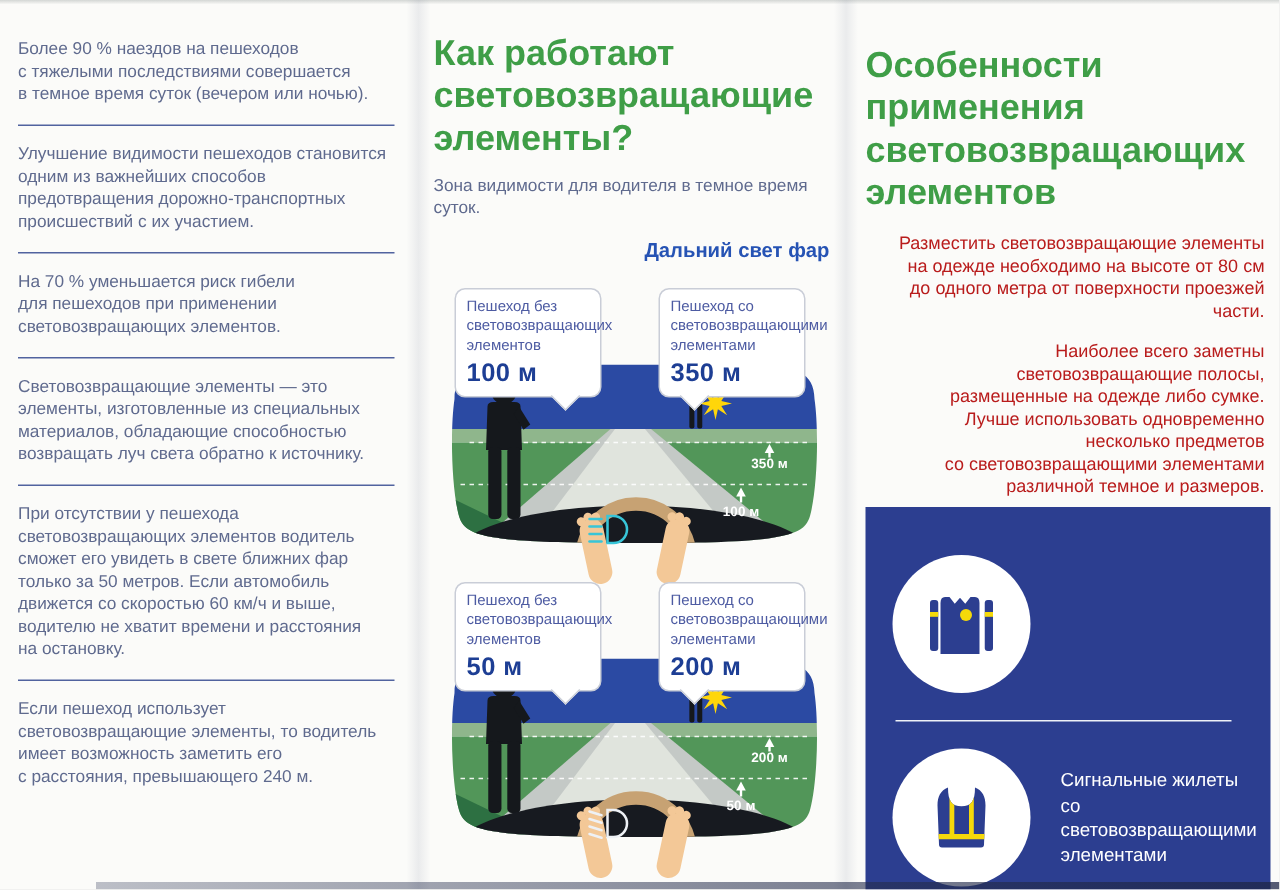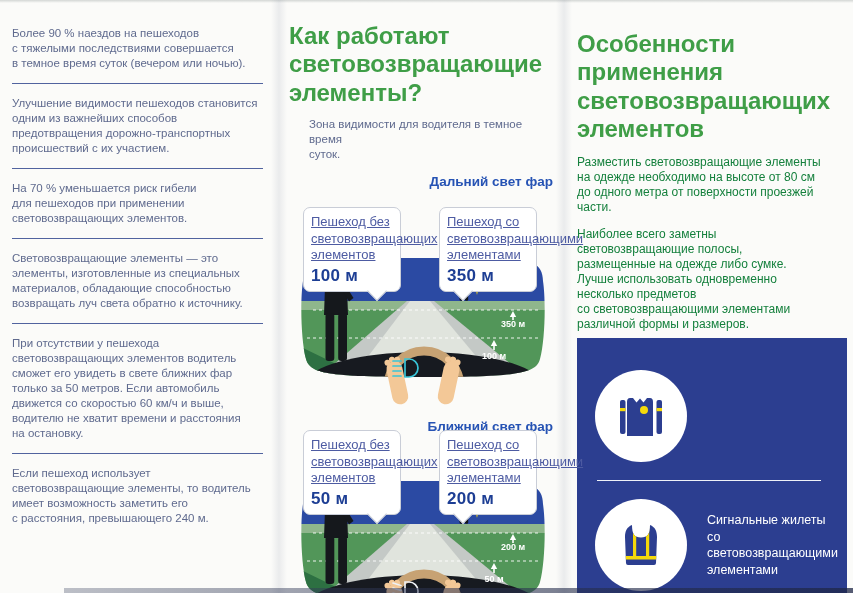--- a/index.html
+++ b/index.html
@@ -8,35 +8,35 @@
   .panel{position:absolute;top:0;bottom:0;box-sizing:border-box;}
   .panel-left{left:0;width:273px;padding:26px 8px 15px 12px;}
   .panel-mid{left:273px;width:290px;padding:22px 10px 0 16px;}
   .panel-right{left:563px;width:290px;padding:30px 10px 16px 14px;}
 
   .block{font-size:11.5px;line-height:15px;color:#5f6a8e;white-space:pre-line;margin:0;}
   .divider{border:none;border-top:1.5px solid #51639f;margin:12px 2px 12px 0;}
 
   .green-title{font-size:24px;font-weight:700;color:#3f9e47;line-height:1.18;
                white-space:pre-line;margin:0;}
-  .subtitle{font-size:11.5px;line-height:15px;color:#5f6a8e;white-space:pre-line;margin-top:10px;margin-left:20px;}
-  .body-text{font-size:12px;line-height:15px;color:#15803d;white-space:pre-line;margin:12px 0 0 0;}
+  .subtitle{font-size:11.5px;line-height:15px;color:#5f6a8e;white-space:pre-line;margin-top:10px;}
+  .body-text{font-size:12px;line-height:15px;color:#b91c1c;white-space:pre-line;margin:12px 0 0 0;text-align:right;}
 
   .ill-label{font-size:13.5px;font-weight:700;color:#2653b4;margin-top:12px;text-align:right;}
   .ill-wrap{position:relative;margin-top:66px;width:268px;}
   .ill-section-2 .ill-wrap{margin-top:44px;}
   .scene-svg{display:block;width:268px;height:152px;}
 
   .callout{position:absolute;top:-48px;width:98px;background:#fff;border:1px solid #c9cdd7;
            border-radius:7px;padding:6px 7px 5px;box-sizing:border-box;z-index:2;}
   .callout::after{content:"";position:absolute;bottom:-7px;width:13px;height:13px;background:#fff;
            transform:rotate(45deg);border-right:1px solid #c9cdd7;border-bottom:1px solid #c9cdd7;}
   .callout-l{left:14px;}  .callout-l::after{right:16px;}
   .callout-r{left:150px;} .callout-r::after{left:16px;}
-  .callout-caption{font-size:13px;line-height:1.28;color:#4d5ba2;white-space:pre-line;text-decoration:underline;}
+  .callout-caption{font-size:10px;line-height:1.28;color:#4d5ba2;white-space:pre-line;}
   .callout-distance{font-size:17px;font-weight:700;color:#1d3e94;margin-top:2px;letter-spacing:.3px;}
 
   .marker{fill:#ffffff;font-weight:700;font-size:9px;text-anchor:middle;
           font-family:"Liberation Sans",sans-serif;}
 
   .info-box{margin-top:6px;width:270px;height:284px;background:#2c3e90;
             padding:28px 14px 0 18px;box-sizing:border-box;}
   .card{display:flex;align-items:center;gap:20px;padding:4px 0;}
   .icon-circle{width:92px;height:92px;border-radius:50%;background:#fff;flex:none;
                display:flex;align-items:center;justify-content:center;}
@@ -181,21 +181,20 @@
         <div class="callout callout-r">
           <div class="callout-caption">Пешеход со
 световозвращающими
 элементами</div>
           <div class="callout-distance">350 м</div>
         </div>
       </div>
     </div>
 
     <div class="ill-section ill-section-2">
-      <div class="ill-label">Ближний свет фар</div>
       <div class="ill-wrap">
         <svg class="scene-svg" viewBox="0 0 268 152">
           <use href="#scene"></use>
           <g stroke="#eef1f5" stroke-width="1.7" fill="none" stroke-linecap="round">
             <path d="M120,104 a9,9 0 0 1 0,18 h-4 v-18 z"></path>
             <line x1="104" y1="105" x2="112" y2="107.5"></line>
             <line x1="104" y1="110" x2="112" y2="112.5"></line>
             <line x1="104" y1="115" x2="112" y2="117.5"></line>
             <line x1="104" y1="120" x2="112" y2="122.5"></line>
           </g>
@@ -225,21 +224,21 @@
     <p class="body-text">Разместить световозвращающие элементы
 на одежде необходимо на высоте от 80 см
 до одного метра от поверхности проезжей
 части.</p>
     <p class="body-text">Наиболее всего заметны
 световозвращающие полосы,
 размещенные на одежде либо сумке.
 Лучше использовать одновременно
 несколько предметов
 со световозвращающими элементами
-различной формы и размеров.</p>
+различной темное и размеров.</p>
 
     <div class="info-box">
       <div class="card">
         <div class="icon-circle">
           <svg viewBox="0 0 56 56" width="56" height="56">
             <g fill="#2c3e90">
               <path d="M17,10 Q14,10 14,14 L14,48 L40,48 L40,14 Q40,10 37,10 L34,10 L30.5,14.5 L27,10.5 L23.5,14.5 L20,10 Z"></path>
               <rect x="7" y="12" width="5.5" height="34" rx="2"></rect>
               <rect x="43.5" y="12" width="5.5" height="34" rx="2"></rect>
             </g>

